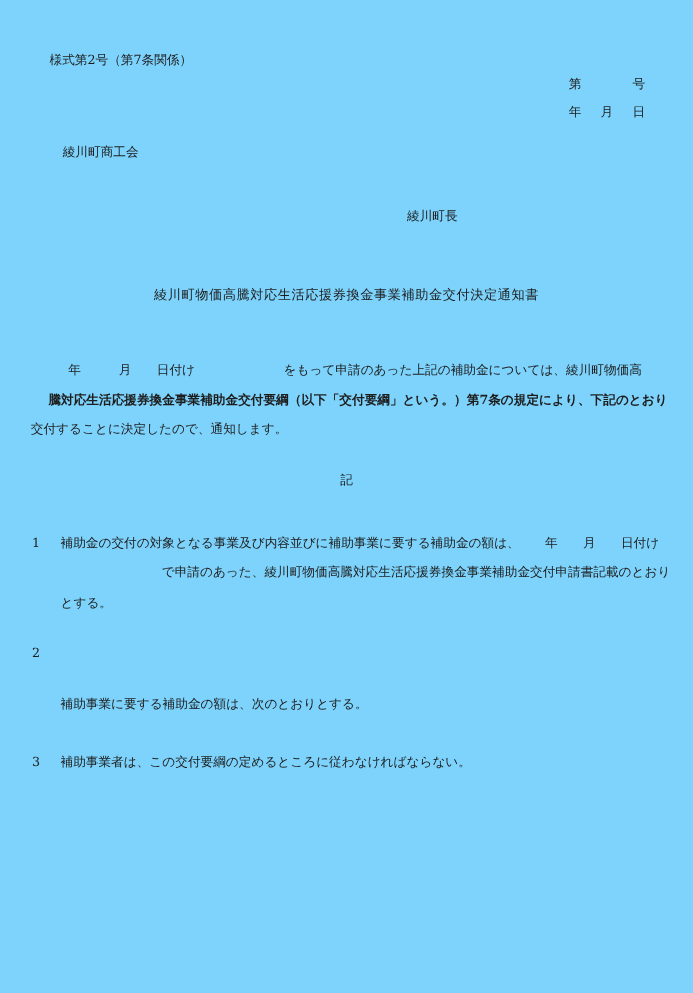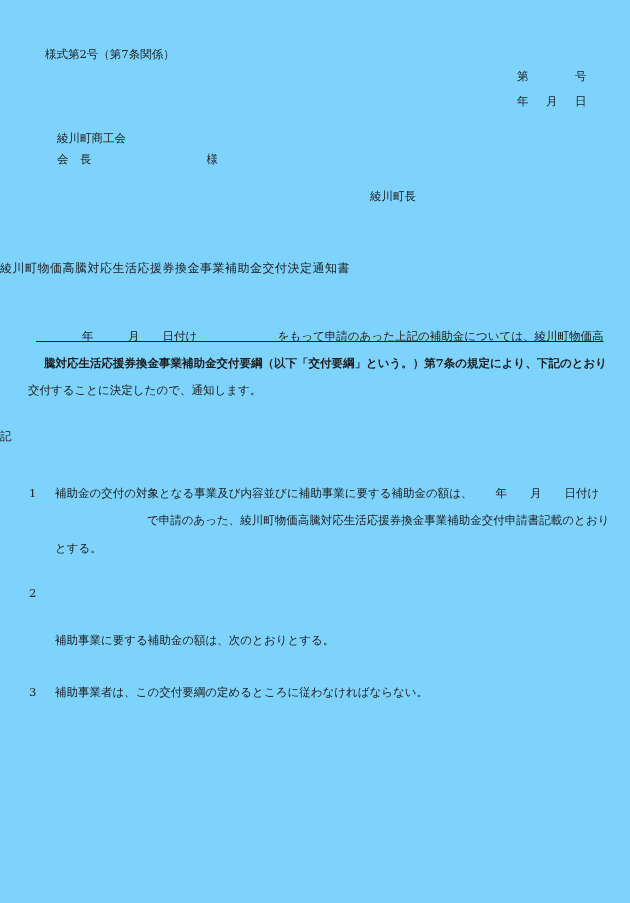--- a/index.html
+++ b/index.html
@@ -18,20 +18,21 @@
     line-height: 15px;
     overflow: hidden;
   }
   .line {
     position: absolute;
     white-space: pre;
   }
   .center {
     left: 0;
     width: 630px;
+    text-align: center;
   }
   .doc-title {
     font-size: 12px;
     letter-spacing: 0.5px;
   }
   .wide-sp {
     letter-spacing: 3px;
   }
   .item-number {
     position: absolute;
@@ -48,27 +49,26 @@
 <body>
 
 <div class="page">
 
   <div class="line" style="left:45px; top:47px;">様式第2号（第7条関係）</div>
 
   <div class="line wide-sp" style="left:517px; top:69px;">第　　　号</div>
   <div class="line wide-sp" style="left:517px; top:94px;">年　月　日</div>
 
   <div class="line" style="left:57px; top:131px;">綾川町商工会</div>
-  <div class="line" style="left:57px; top:152px;">会　長　　　　　　　　　　様</div>
 
   <div class="line" style="left:370px; top:189px;">綾川町長</div>
 
   <div class="line center doc-title" style="top:261px;">綾川町物価高騰対応生活応援券換金事業補助金交付決定通知書</div>
 
-  <div class="line" style="left:36px; top:329px;text-decoration:underline;">　　　　年　　　月　　日付け　　　　　　　をもって申請のあった上記の補助金については、綾川町物価高</div>
+  <div class="line" style="left:16px; top:329px;">　　　　年　　　月　　日付け　　　　　　　をもって申請のあった上記の補助金については、綾川町物価高</div>
   <div class="line" style="left:44px; top:356px;font-weight:bold;">騰対応生活応援券換金事業補助金交付要綱（以下「交付要綱」という。）第7条の規定により、下記のとおり</div>
   <div class="line" style="left:28px; top:383px;">交付することに決定したので、通知します。</div>
 
   <div class="line center" style="top:429px;">記</div>
 
   <div class="item-number" style="top:486px;">1</div>
   <div class="item-text" style="top:513px;">　　　　　　　　で申請のあった、綾川町物価高騰対応生活応援券換金事業補助金交付申請書記載のとおり</div>
   <div class="item-text" style="top:486px;">補助金の交付の対象となる事業及び内容並びに補助事業に要する補助金の額は、　　年　　月　　日付け</div>
   <div class="item-text" style="top:541px;">とする。</div>
 

